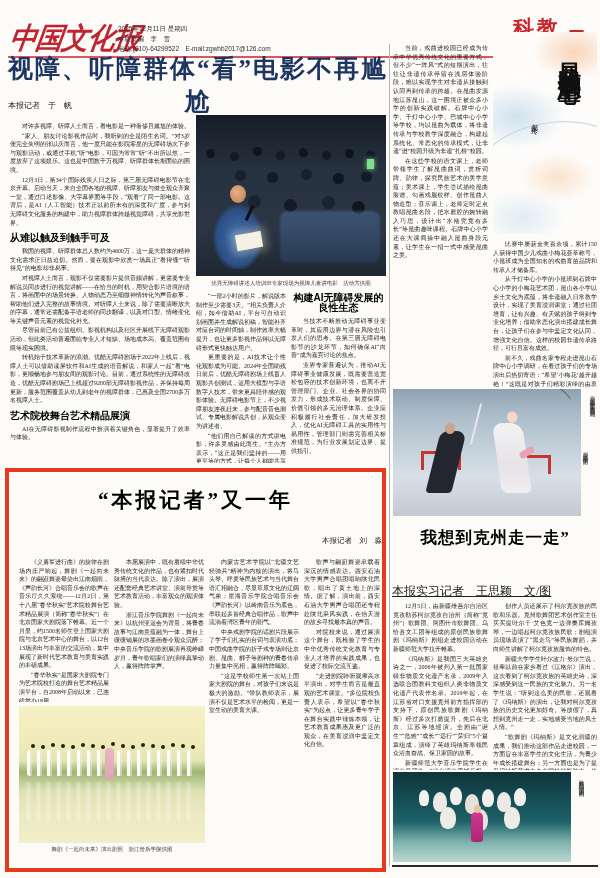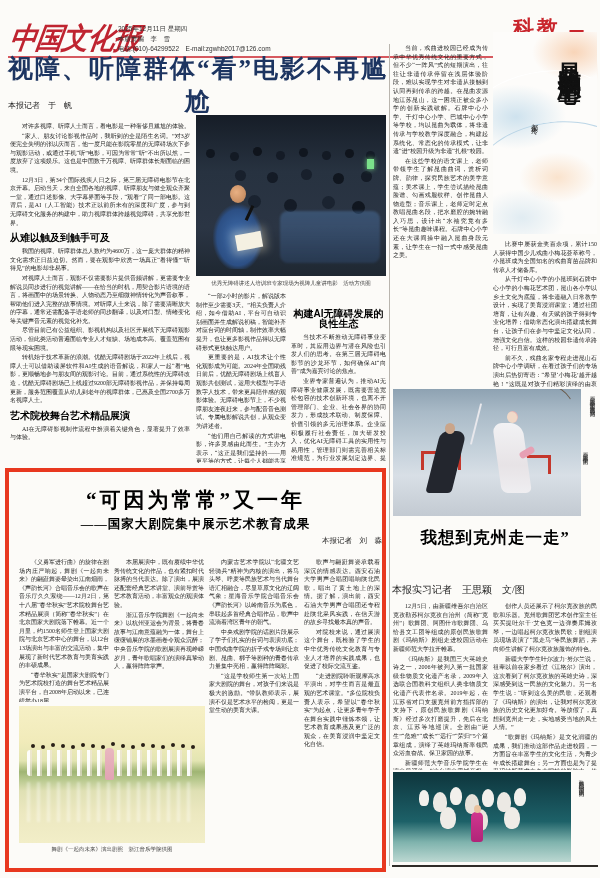--- a/index.html
+++ b/index.html
@@ -165,30 +165,29 @@
   <div class="caption" style="left:196px;top:279px;width:190px;">优秀无障碍讲述人培训班专家现场为视障儿童讲电影　活动方供图</div>
 
   <div class="col" style="left:196px;top:292px;width:90px;height:171px;">
     <div>
         <p>“一部2小时的影片，解说版本制作至少需要3天。”相关负责人介绍，如今借助AI，平台可自动识别画面并生成解说初稿，智能补齐对应台词的时间轴，制作效率大幅提升，也让更多影视作品得以无障碍形式更快触达用户。</p>
         <p>更重要的是，AI技术让个性化观影成为可能。2024年全国助残日前后，优酷无障碍剧场上线盲人观影共创测试，运用大模型与手语数字人技术，带来更具陪伴感的观影体验。无障碍电影节上，不少视障朋友连夜赶来，参与配音音色测试、专属电影解说共创，从观众变为讲述者。</p>
         <p>“他们用自己解读的方式讲电影，许多灵感由此而生。”主办方表示，“这正是我们坚持的——用更平等的方式，让每个人都能共享艺术之美，这是技术赋能下无障碍文化服务的生动实践。”</p>
       </div>
   </div>
   <div class="col" style="left:291px;top:292px;width:95px;height:171px;">
-    <h4 class="subhead center" style="margin-top:17px;">构建AI无障碍发展的良性生态</h4>
+    <h4 class="subhead center" style="margin-top:1px;">构建AI无障碍发展的良性生态</h4>
     <div>
         <p>当技术不断推动无障碍事业变革时，其应用边界与潜在风险也引发人们的思考。在第三届无障碍电影节的沙龙环节，如何确保AI“向善”成为嘉宾讨论的焦点。</p>
         <p>业界专家普遍认为，推动AI无障碍事业健康发展，既需要营造宽松包容的技术创新环境，也离不开管理部门、企业、社会各界的协同发力，形成技术联动、制度保障、价值引领的多元治理体系。企业应积极履行社会责任，加大研发投入，优化AI无障碍工具的实用性与易用性，管理部门则需完善相关标准规范，为行业发展划定边界、提供指引。</p>
       </div>
   </div>
 
   <div class="redbox">
-    <div class="ch-title">“可因为常常”又一年</div>
-    <div class="ch-sub">——国家大剧院集中展示艺术教育成果</div>
+    <div class="ch-title">“本报记者”又一年</div>
     <div class="ch-by">本报记者　刘　淼</div>
 
     <div class="col" style="left:10px;top:86px;width:90px;height:144px;">
       <div>
           <p>《义勇军进行曲》的旋律在剧场内庄严响起，舞剧《一起向未来》的翩跹舞姿晕染出江南烟雨，《声韵长河》合唱音乐会的歌声在音乐厅久久萦绕——12月2日，第十八届“春华秋实”艺术院校舞台艺术精品展演（简称“春华秋实”）在北京国家大剧院落下帷幕。近一个月里，约1500名师生登上国家大剧院与北京艺术中心的舞台，以12台13场演出与丰富的交流活动，集中展现了新时代艺术教育与美育实践的丰硕成果。</p>
           <p>“春华秋实”是国家大剧院专门为艺术院校打造的舞台艺术精品展演平台，自2008年启动以来，已连续举办18届。</p>
         </div>
     </div>
     <div class="col" style="left:105px;top:86px;width:90px;height:144px;">
       <div>
@@ -252,21 +251,21 @@
     <div class="sword"></div>
     <div class="feather"></div>
     <div class="perf-white"></div>
     <div class="perf-white-head"></div>
     <div class="pink-leg"></div>
   </div>
   <div class="vcaption" style="left:589px;top:392px;height:122px;">石牌中心小学的学生表演昆曲《挡马》</div>
   <div class="vcaption" style="left:582px;top:448px;height:66px;">石牌中心小学供图</div>
 
   <div class="mn-title" style="top:527px;">我想到克州走一走”</div>
-  <div class="byline" style="left:392px;top:583px;width:206px;font-size:10px;">本报实习记者　王思颖　文/图</div>
+  <div class="byline" style="left:392px;top:583px;width:206px;font-size:12px;text-decoration:underline;">本报实习记者　王思颖　文/图</div>
 
   <div class="col" style="left:393px;top:602px;width:95px;height:168px;">
     <div>
         <p>12月5日，由新疆维吾尔自治区克孜勒苏柯尔克孜自治州（简称“克州”）歌舞团、阿图什市歌舞团、乌恰县文工团等组成的原创民族歌舞剧《玛纳斯》剧组走进校园活动在新疆师范大学拉开帷幕。</p>
         <p>《玛纳斯》是我国三大英雄史诗之一，2006年被列入第一批国家级非物质文化遗产名录，2009年入选联合国教科文组织人类非物质文化遗产代表作名录。2019年起，在江苏省对口支援克州前方指挥部的支持下，原创民族歌舞剧《玛纳斯》经过多次打磨提升，先后在北京、江苏等地巡演。全剧由“诞生”“危难”“成长”“远行”“荣归”5个篇章组成，演绎了英雄玛纳斯率领民众浴血奋战、保卫家园的故事。</p>
         <p>新疆师范大学音乐学院学生在演出后评价：“这台演出震撼至极，将绚丽的舞美、丰富的音乐、炽热的精神凝聚于一体，青年人应当把这种精神融入学习中，为建设美丽新疆贡献力量。”</p>
       </div>
   </div>
   <div class="col" style="left:493px;top:602px;width:104px;height:168px;">
     <div>

